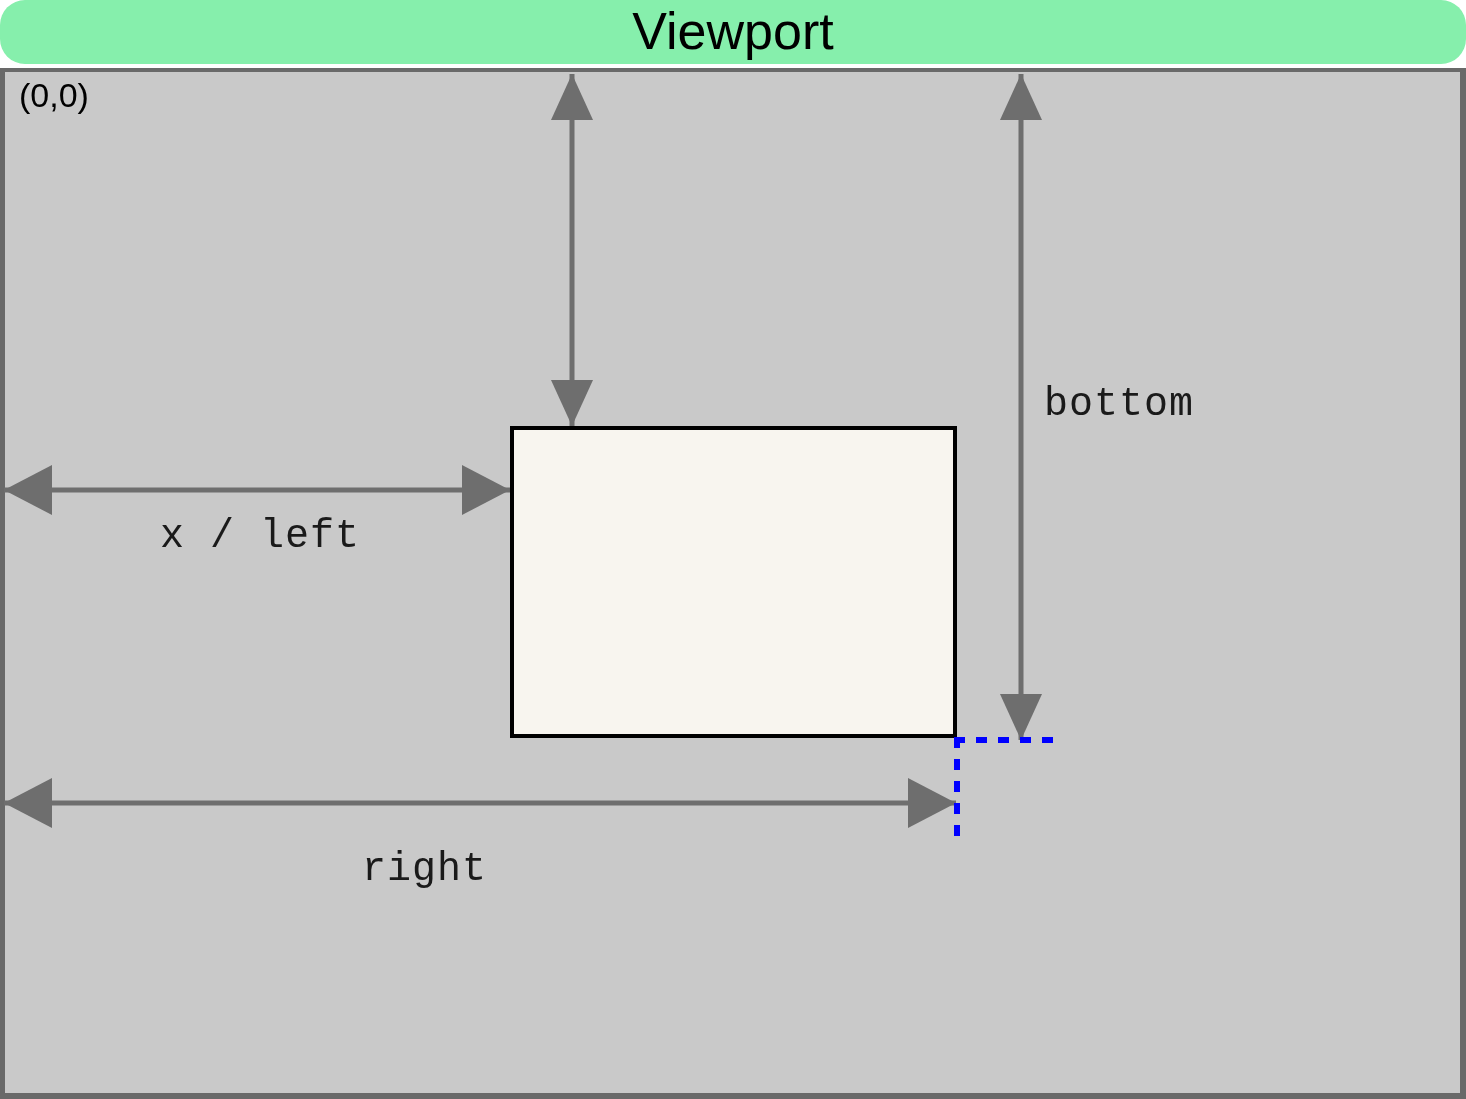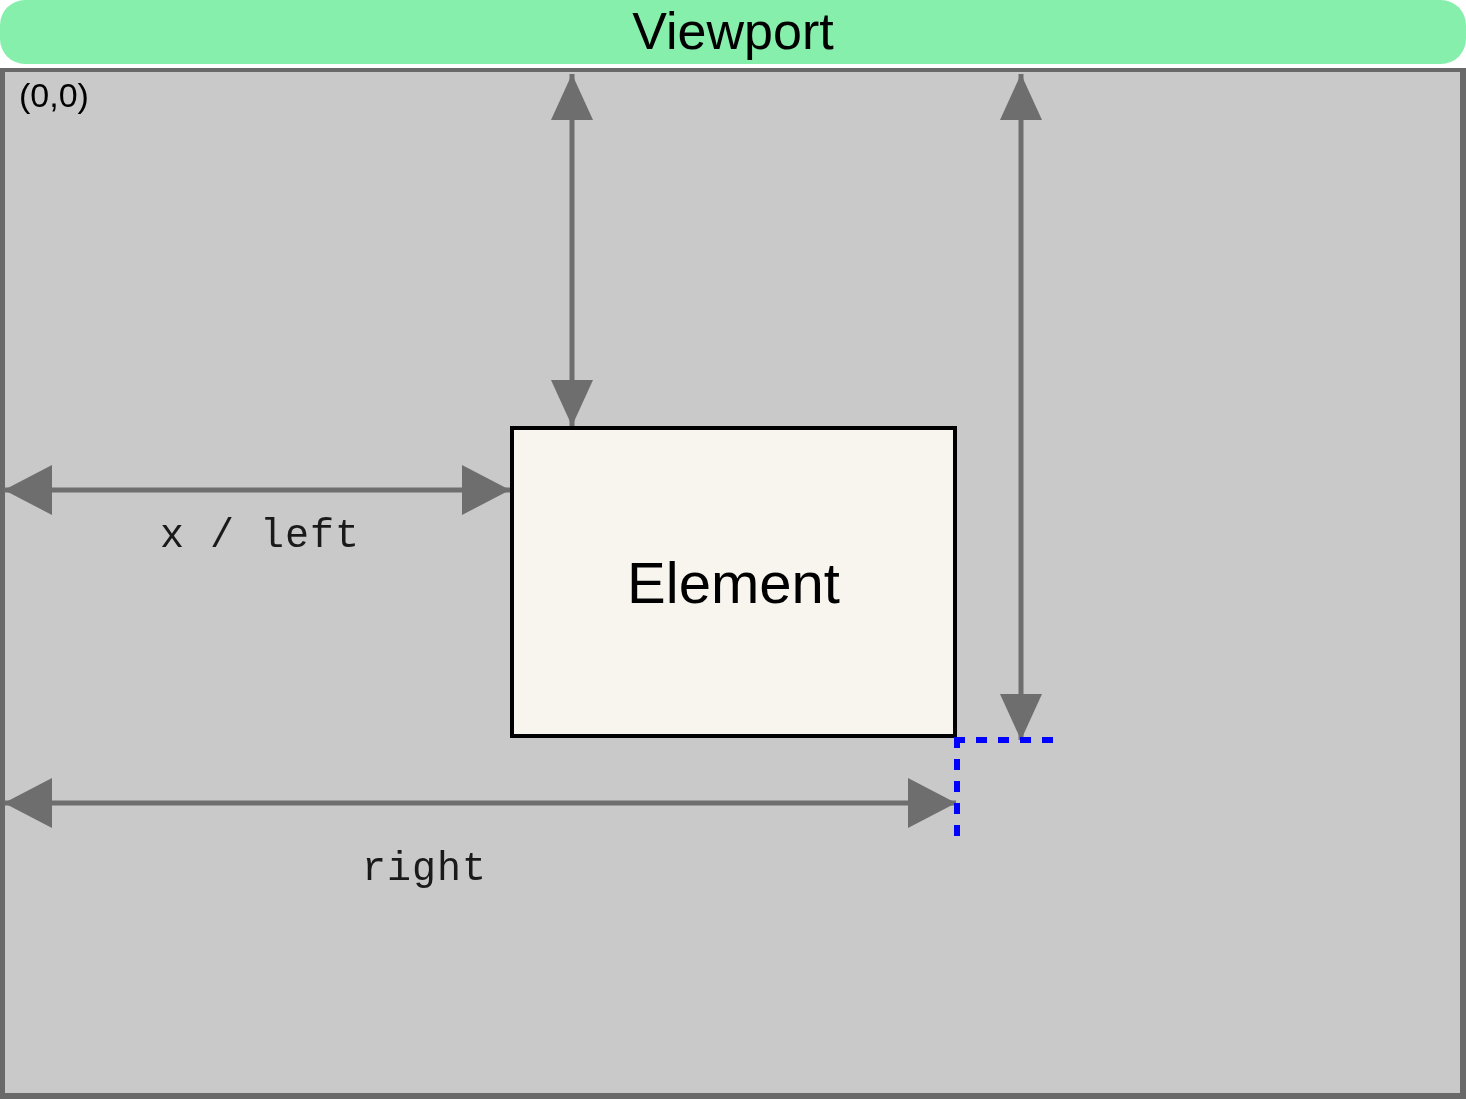--- a/index.html
+++ b/index.html
@@ -116,21 +116,20 @@
 
   <div id="viewport-header">
     <div id="viewport-title">Viewport</div>
   </div>
 
   <div id="viewport-body"></div>
 
   <div id="origin-label">(0,0)</div>
 
   <div id="element-box"></div>
-  <div id="element-label">Element</div>
 
   <svg id="arrows" viewBox="0 0 1466 1099" width="1466" height="1099">
 
     <g>
       <line x1="572" y1="74" x2="572" y2="426" stroke="#6e6e6e" stroke-width="5"></line>
 
       <polygon points="572,74 551,120 593,120" fill="#6e6e6e"></polygon>
 
       <polygon points="572,426 551,380 593,380" fill="#6e6e6e"></polygon>
     </g>
@@ -152,16 +151,17 @@
       <polygon points="4,803 52,778 52,828" fill="#6e6e6e"></polygon>
       <polygon points="956,803 908,778 908,828" fill="#6e6e6e"></polygon>
     </g>
 
     <g>
       <line x1="954" y1="740" x2="1058" y2="740" stroke="#0000ff" stroke-width="6" stroke-dasharray="11,11" stroke-linecap="butt"></line>
       <line x1="957" y1="737" x2="957" y2="842" stroke="#0000ff" stroke-width="6" stroke-dasharray="11,11" stroke-linecap="butt"></line>
     </g>
   </svg>
 
+  <div class="measure-label" id="label-bottom">bottom</div>
   <div class="measure-label" id="label-x-left">x / left</div>
   <div class="measure-label" id="label-right">right</div>
 
 </div>
 
 </body></html>

